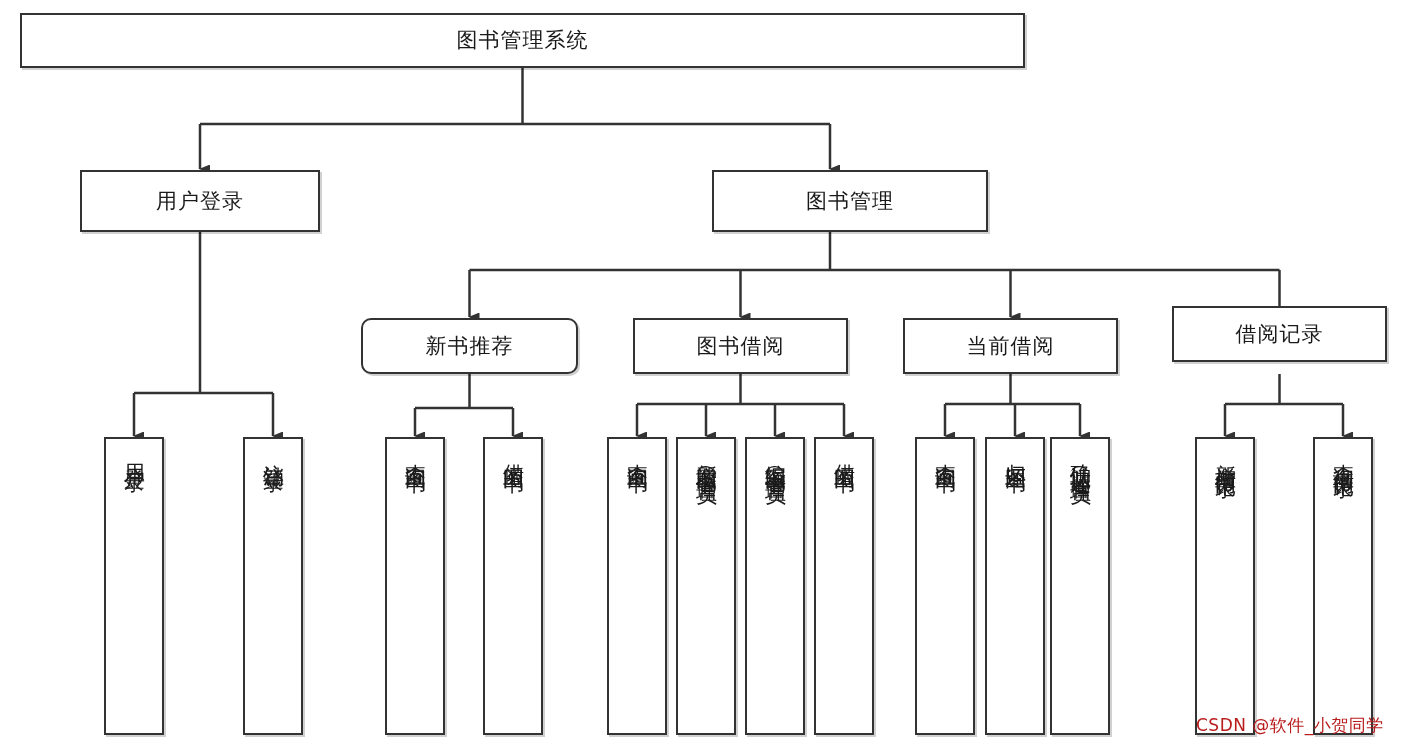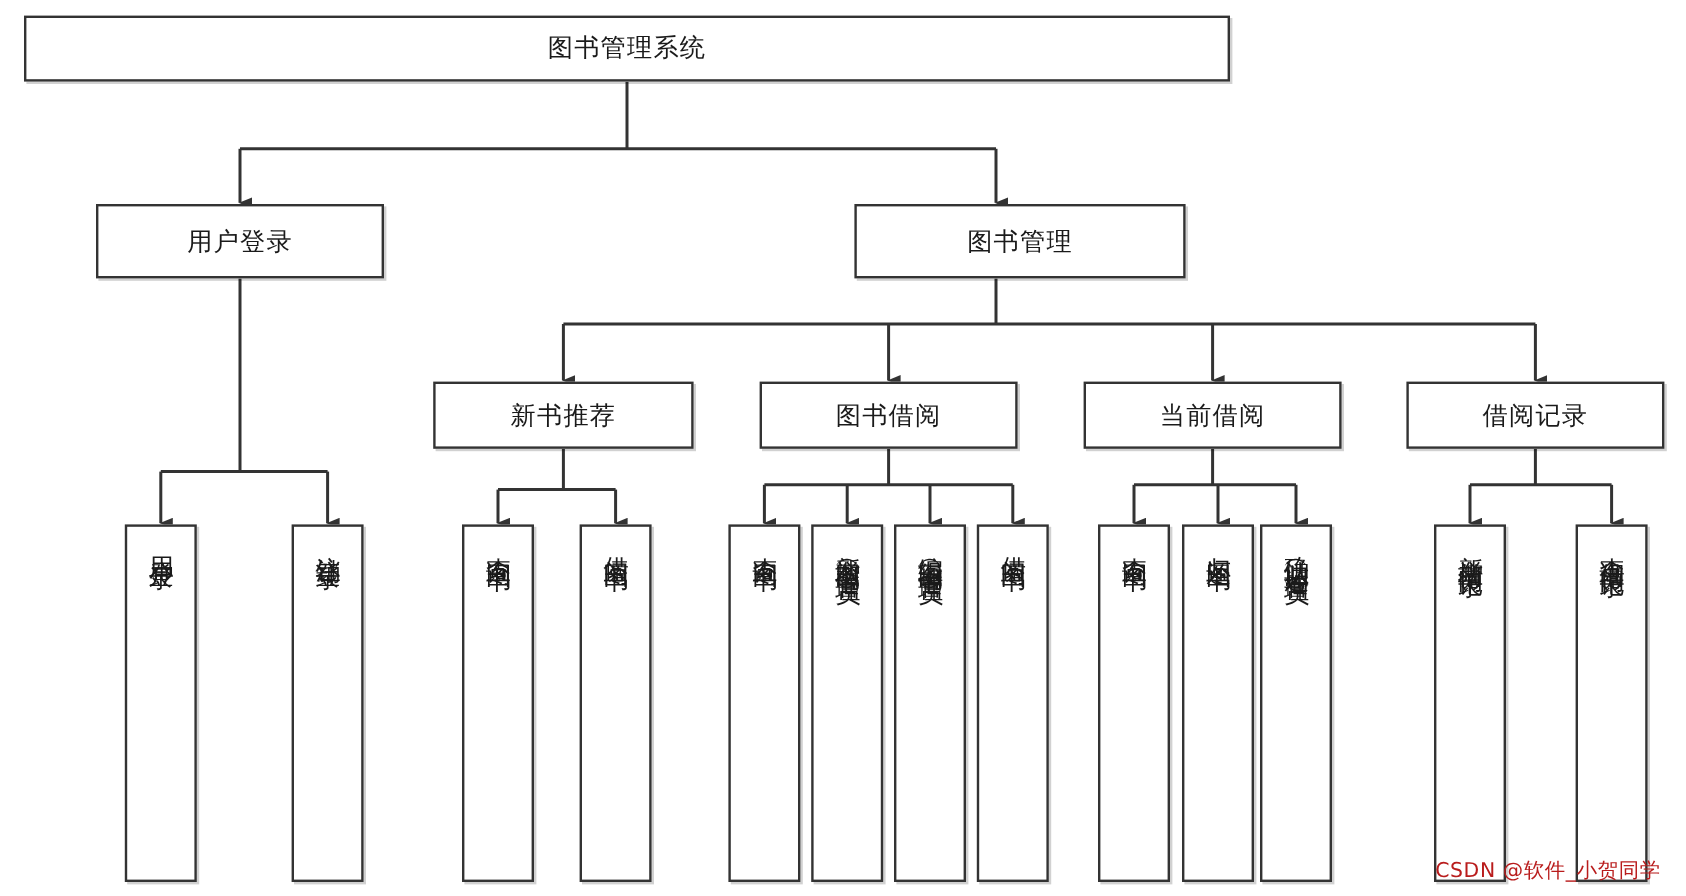--- a/index.html
+++ b/index.html
@@ -119,33 +119,33 @@
   </div>
 
   <div class="node-box" style="left: 80px; top: 170px; width: 240px; height: 62px;">
     <span class="node-label">用户登录</span>
   </div>
 
   <div class="node-box" style="left: 712px; top: 170px; width: 276px; height: 62px;">
     <span class="node-label">图书管理</span>
   </div>
 
-  <div class="node-box" style="left: 361px; top: 318px; width: 217px; height: 56px;">
+  <div class="node-box" style="left: 361px; top: 318px; width: 217px; height: 56px; border-radius: 10px;">
     <span class="node-label">新书推荐</span>
   </div>
 
   <div class="node-box" style="left: 633px; top: 318px; width: 215px; height: 56px;">
     <span class="node-label">图书借阅</span>
   </div>
 
   <div class="node-box" style="left: 903px; top: 318px; width: 215px; height: 56px;">
     <span class="node-label">当前借阅</span>
   </div>
 
-  <div class="node-box" style="left: 1172px; top: 318px; width: 215px; height: 56px;">
+  <div class="node-box" style="left: 1172px; top: 306px; width: 215px; height: 56px;">
     <span class="node-label">借阅记录</span>
   </div>
 
   <div class="node-box vertical" style="left: 104px; top: 437px; width: 60px; height: 298px;">
     <span class="node-label">用户登录</span>
   </div>
 
   <div class="node-box vertical" style="left: 243px; top: 437px; width: 60px; height: 298px;">
     <span class="node-label">注销登录</span>
   </div>

